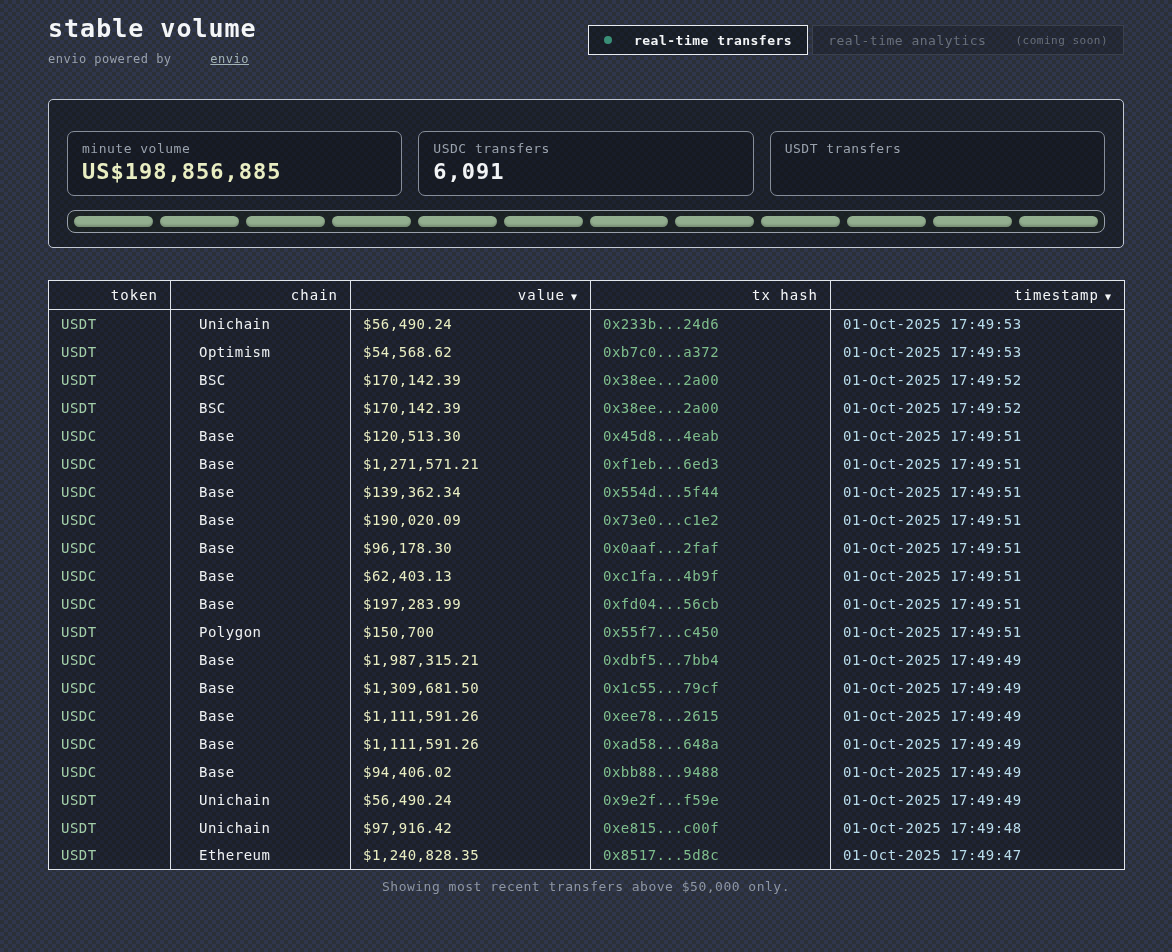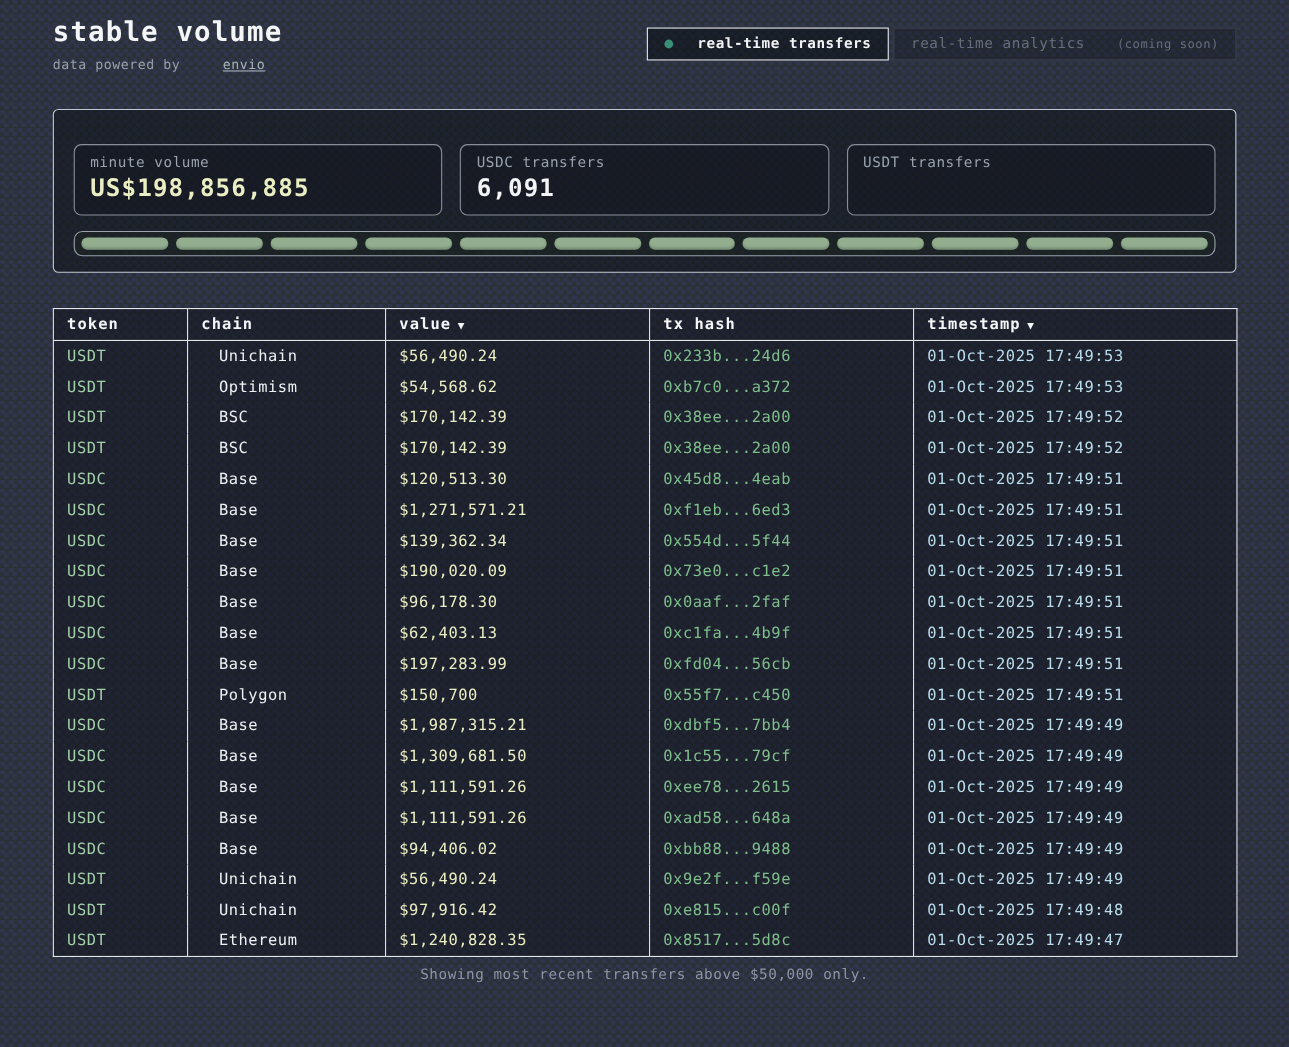--- a/index.html
+++ b/index.html
@@ -65,42 +65,42 @@
 
   
   .table-wrap { margin-top: 32px; }
   table {
     width: 1076px; table-layout: fixed; border-collapse: collapse;
     border: 1px solid #e3e7ec;
     background: rgba(9,13,19,0.42);
     font-size: 14px;
   }
   th, td { text-align: left; padding: 5px 12px; overflow: hidden; white-space: nowrap; }
-  th { height: 29px; font-weight: bold; color: #f4f6f8; letter-spacing: 1px; border-bottom: 1px solid #e3e7ec; }
+  th { height: 29px; font-weight: normal; color: #f4f6f8; letter-spacing: 1px; border-bottom: 1px solid #e3e7ec; text-align: right; }
   td { height: 28px; letter-spacing: 0.5px; }
   th + th, td + td { border-left: 1px solid #dfe3e9; }
   th .sort { font-size: 10px; margin-left: 6px; }
   td.col-token { color: #a3cfa9; }
   td.col-chain { color: #eef1f3; padding-left: 28px; }
   td.col-value { color: #e9eec3; }
   td.col-hash  { color: #7fbe8d; cursor: pointer; }
   td.col-ts    { color: #b9dcea; }
 
   .footer-note { margin-top: 9px; text-align: center; font-size: 13px; letter-spacing: 0.5px; color: #8e96a3; }
 </style>
 </head>
 <body>
 
 <div class="page">
 
   <div class="topbar">
     <div>
       <div class="page-title">stable volume</div>
       <div class="subtitle">
-        <span>data powered by </span><a>envio</a>
+        <span>envio powered by </span><a>envio</a>
       </div>
     </div>
     <div class="tabs">
       <div class="tab active">
         <span class="live-dot"></span>
         <span>real-time transfers</span>
       </div>
       <div class="tab inactive">
         <span>real-time analytics</span>
         <span class="suffix">(coming soon)</span>

